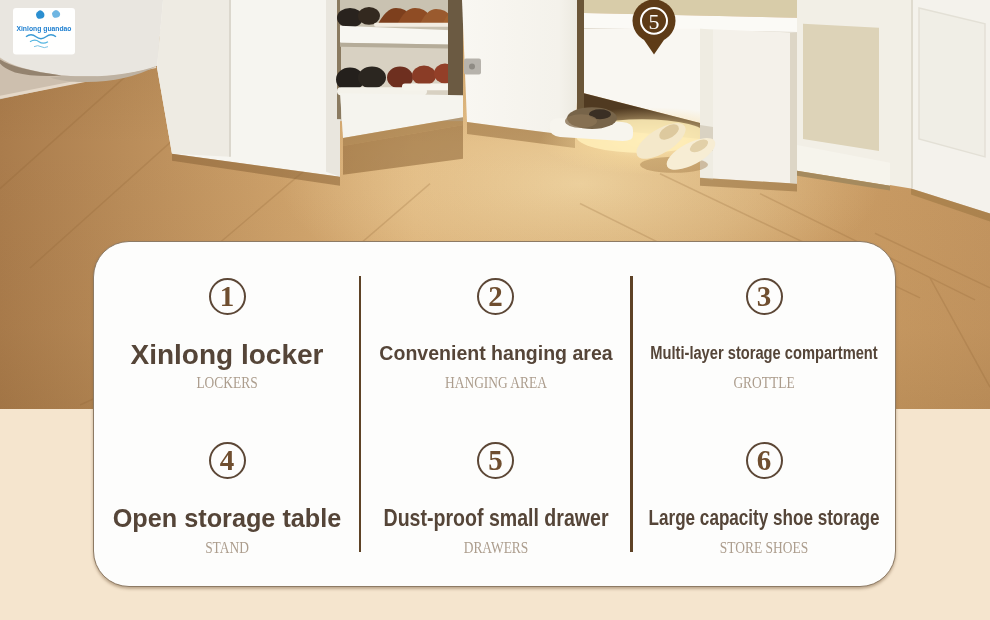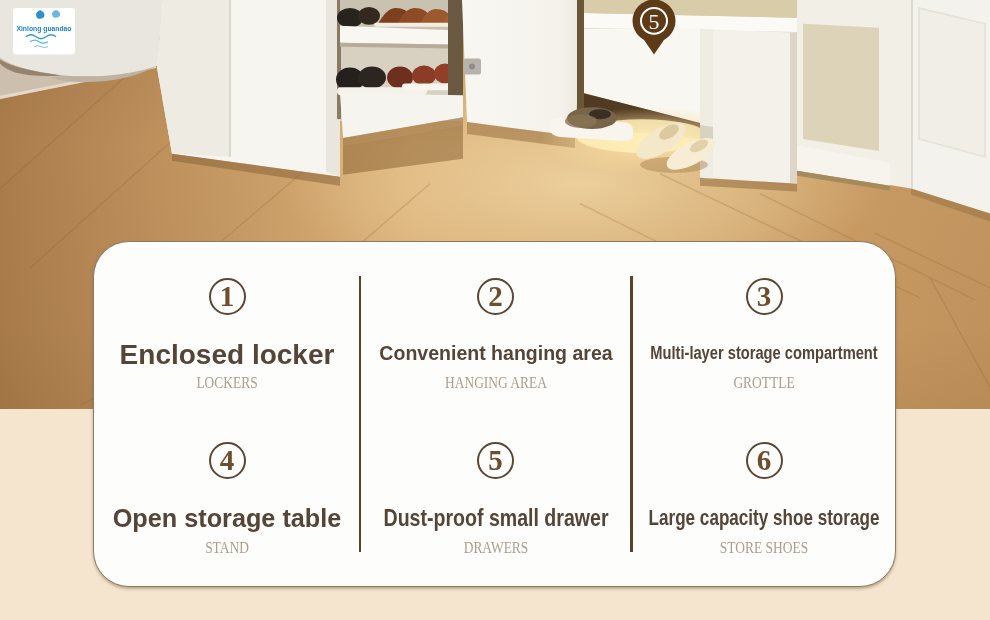--- a/index.html
+++ b/index.html
@@ -175,21 +175,21 @@
 </svg>
 <div id="card">
   <div class="div" style="left:264.7px;top:34px;height:276px"></div>
   <div class="div" style="left:536.2px;top:34px;height:276px"></div>
 
   <div class="cell" style="left:0;top:36px;width:266px"><span class="circ">1</span></div>
   <div class="cell" style="left:266px;top:36px;width:271px"><span class="circ">2</span></div>
   <div class="cell" style="left:537px;top:36px;width:266px"><span class="circ">3</span></div>
 
   <div class="cell t1" style="left:0;top:99px;width:266px;font-size:28px;line-height:28px">
-      <span class="sx" style="transform:translateX(-50%)">Enclosed locker</span>
+      <span class="sx" style="transform:translateX(-50%)">Xinlong locker</span>
     </div>
   <div class="cell t1" style="left:266px;top:100px;width:271px;font-size:21px;line-height:21px">
       <span class="sx" style="transform:translateX(-50%) scaleX(0.93)">Convenient hanging area</span>
     </div>
   <div class="cell t1" style="left:537px;top:101.5px;width:266px;font-size:18px;line-height:18px">
       <span class="sx" style="transform:translateX(-50%) scaleX(0.815)">Multi-layer storage compartment</span>
     </div>
 
   <div class="cell sub" style="left:0;top:133px;width:266px;font-size:16px;line-height:16px">
       <span class="sx" style="transform:translateX(-50%) scaleX(0.84)">LOCKERS</span>

